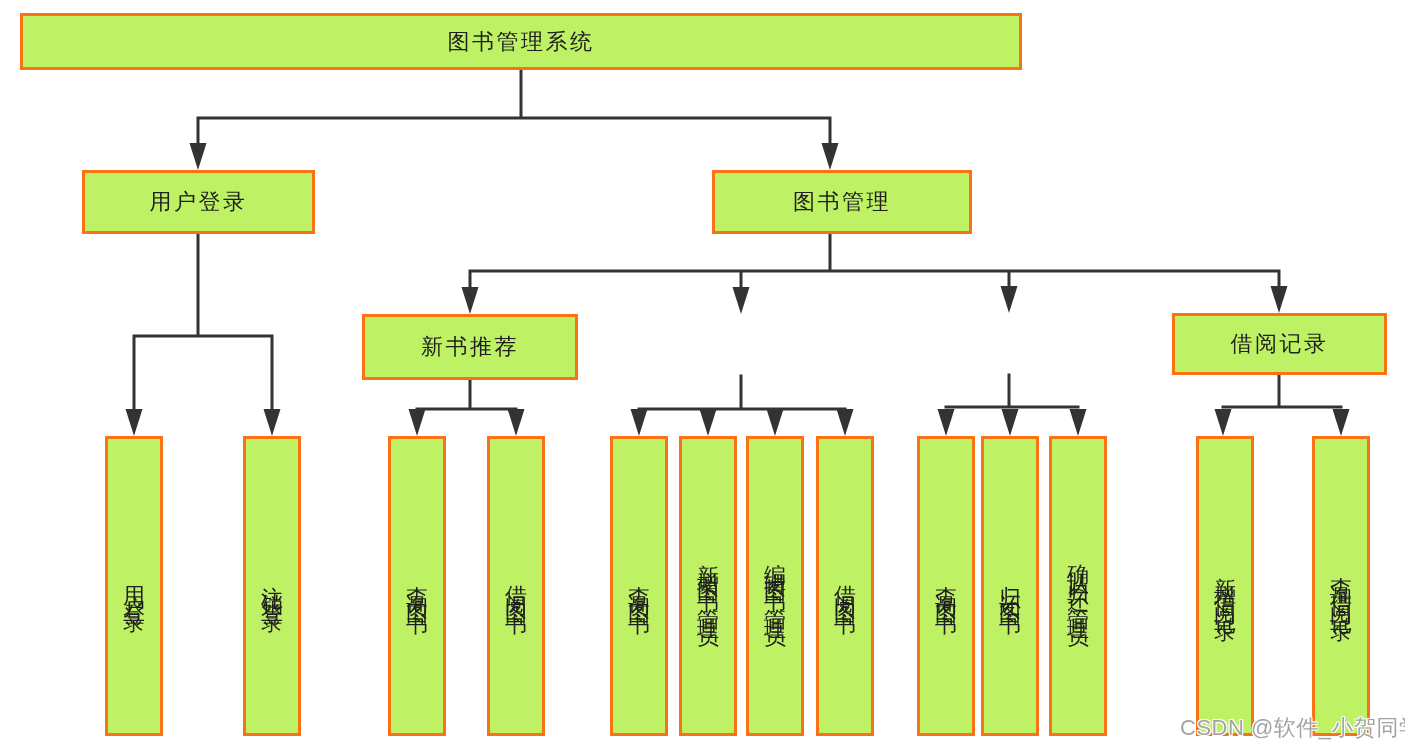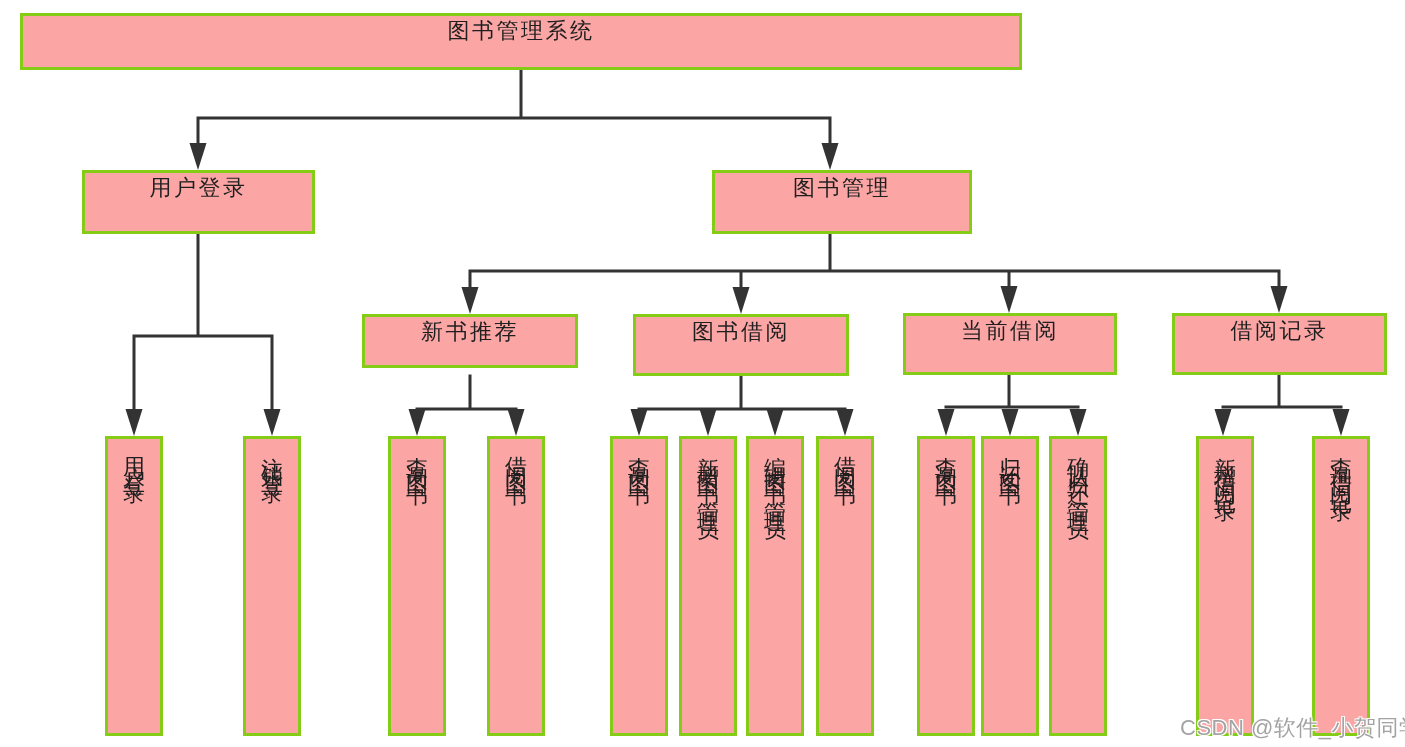--- a/index.html
+++ b/index.html
@@ -4,34 +4,34 @@
 <style>
   html,body{margin:0;padding:0;background:#ffffff;}
   .stage{
     position:relative;width:1405px;height:747px;background:#ffffff;
     font-family:"Liberation Sans",sans-serif;overflow:hidden;
   }
   .wires{position:absolute;left:0;top:0;width:1405px;height:747px;}
   .wire{stroke:#333333;stroke-width:3;fill:none;stroke-linecap:square;}
   .arrow{fill:#333333;stroke:none;}
   .node{
-    position:absolute;box-sizing:border-box;border:3px solid #84cc16;background:#fca5a5;
-    display:flex;justify-content:center;color:#1f1f1f;z-index:2;
+    position:absolute;box-sizing:border-box;border:3px solid #f97316;background:#bef264;
+    display:flex;align-items:center;justify-content:center;color:#1f1f1f;z-index:2;
   }
   .h span{font-size:22px;letter-spacing:2.5px;white-space:nowrap;}
   .v{width:58px;top:436px;height:300px;}
   .v .vlabel{
     writing-mode:vertical-rl;text-orientation:mixed;
     font-size:22px;line-height:1;letter-spacing:9px;white-space:nowrap;
   }
   
   .n-root {left:20px;  top:13px;  width:1002px;height:57px;}
   .n-login{left:82px;  top:170px; width:233px; height:64px;}
   .n-mgmt {left:712px; top:170px; width:260px; height:64px;}
-  .n-l3a  {left:362px; top:314px; width:216px; height:54px;}
+  .n-l3a  {left:362px; top:314px; width:216px; height:66px;}
   .n-l3b  {left:633px; top:314px; width:216px; height:62px;}
   .n-l3c  {left:903px; top:313px; width:214px; height:62px;}
   .n-l3d  {left:1172px;top:313px; width:215px; height:62px;}
   .v1 {left:105px;} .v2 {left:243px;}
   .v3 {left:388px;} .v4 {left:487px;}
   .v5 {left:610px;} .v6 {left:679px;} .v7 {left:746px;} .v8 {left:816px;}
   .v9 {left:917px;} .v10{left:981px;} .v11{left:1049px;}
   .v12{left:1196px;}.v13{left:1312px;}
   .watermark{
     position:absolute;left:1180px;top:713px;z-index:5;
@@ -80,26 +80,20 @@
   <div class="node h n-login">
     <span>用户登录</span>
   </div>
   <div class="node h n-mgmt">
     <span>图书管理</span>
   </div>
 
   <div class="node h n-l3a">
     <span>新书推荐</span>
   </div>
-  <div class="node h n-l3b">
-    <span>图书借阅</span>
-  </div>
-  <div class="node h n-l3c">
-    <span>当前借阅</span>
-  </div>
   <div class="node h n-l3d">
     <span>借阅记录</span>
   </div>
 
   <div class="node v v1">
     <span class="vlabel">用户登录</span>
   </div>
   <div class="node v v2">
     <span class="vlabel">注销登录</span>
   </div>

